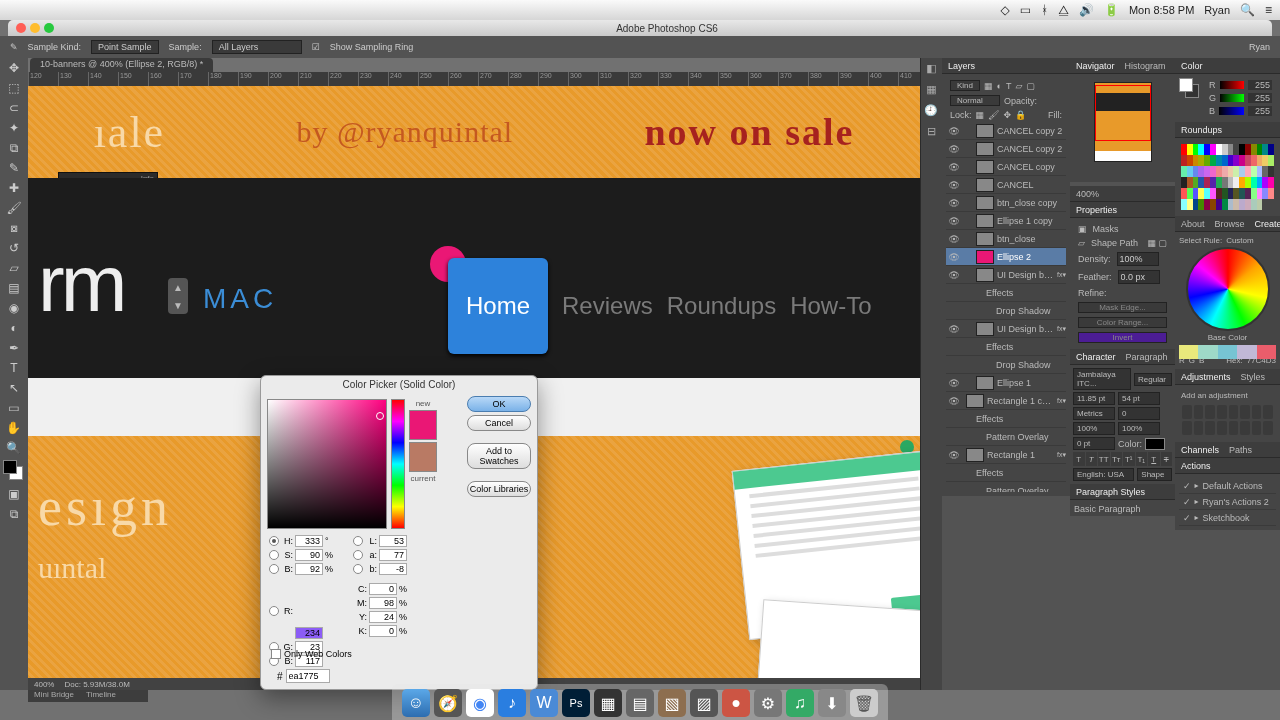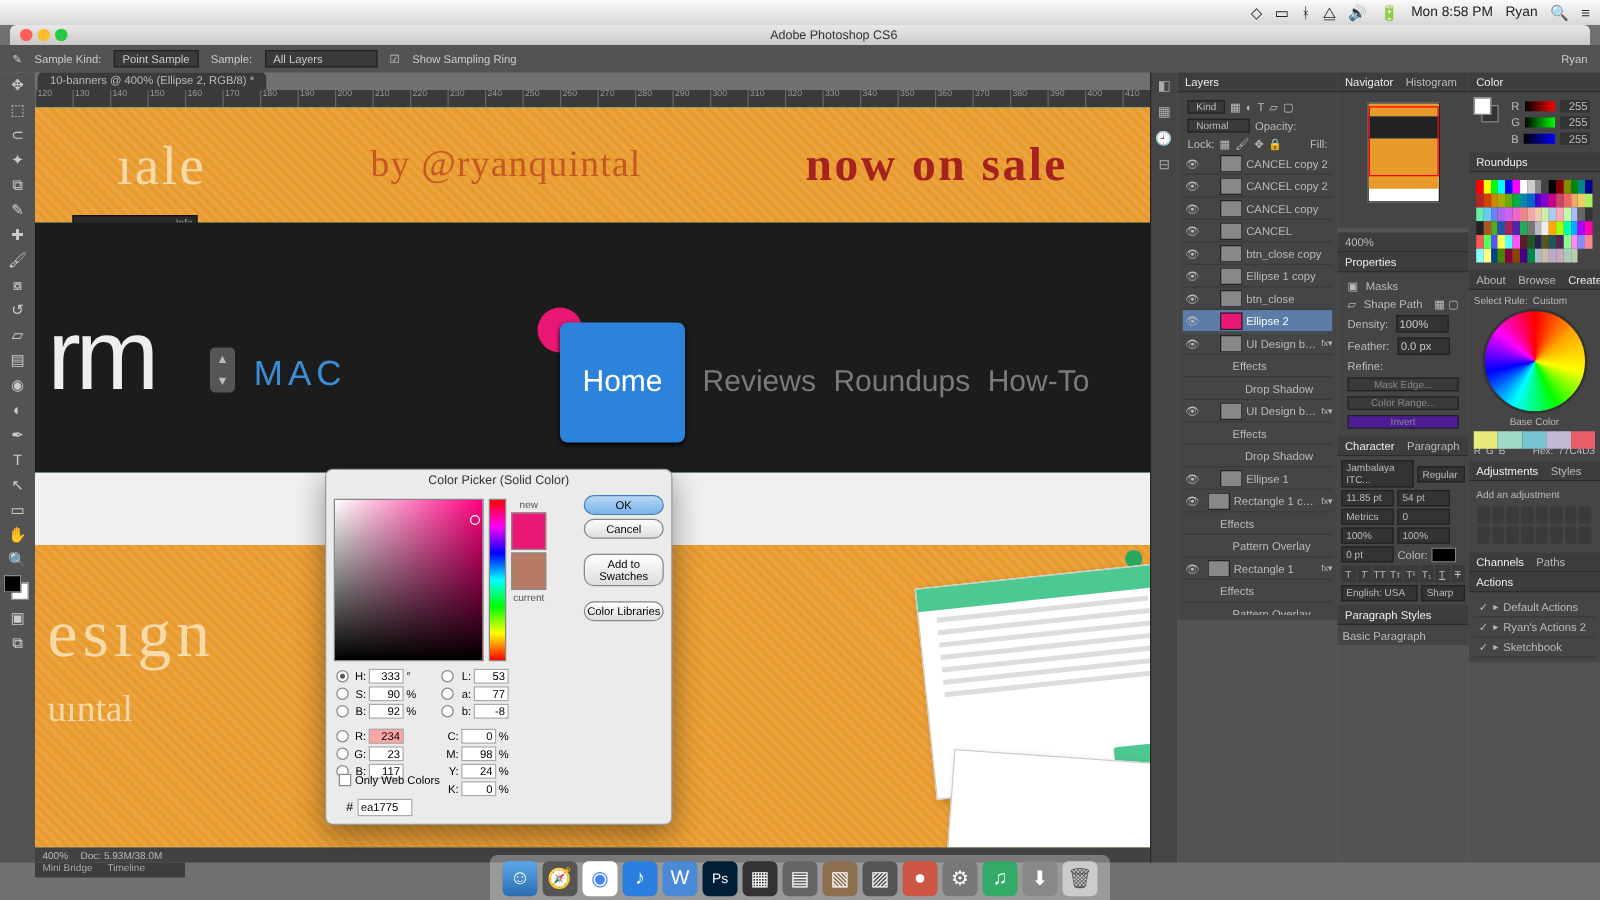--- a/index.html
+++ b/index.html
@@ -33,21 +33,21 @@
 .toolbar .fgbg { position: relative; height: 26px; }
 .toolbar .fg,.toolbar .bg { position: absolute; width: 14px; height: 14px; border: 1px solid #888; }
 .toolbar .fg { background: #000; top: 2px; left: 3px; z-index: 1; }
 .toolbar .bg { background: #fff; top: 8px; left: 9px; }
 
 
 .ruler-h { position: absolute; top: 72px; left: 28px; right: 360px; height: 14px; background: #3a3a3a; color: #999; font-size: 7px; overflow: hidden; white-space: nowrap; }
 .ruler-h span { display: inline-block; width: 30px; border-left: 1px solid #666; padding-left: 1px; height: 14px; }
 
 
-.canvas { position: absolute; top: 86px; left: 28px; right: 360px; bottom: 42px; background: #86efac; overflow: hidden; text-align: right; }
+.canvas { position: absolute; top: 86px; left: 28px; right: 360px; bottom: 42px; background: #fca5a5; overflow: hidden; text-align: right; }
 .banner1 { height: 92px; background: repeating-linear-gradient(45deg,#e89a2a,#e89a2a 3px,#eaa340 3px,#eaa340 6px); display: flex; align-items: center; justify-content: space-around; }
 .banner1 .s1 { font-family: serif; font-size: 44px; color: #f8d9a8; letter-spacing: 2px; }
 .banner1 .s2 { font-family: serif; font-size: 30px; color: #c45820; letter-spacing: 1px; }
 .banner1 .s3 { font-family: serif; font-size: 38px; color: #a6221f; font-weight: bold; letter-spacing: 2px; }
 .nav { height: 200px; background: #1c1c1c; position: relative; }
 .nav .rm { position: absolute; left: 10px; top: 60px; font-size: 80px; color: #eee; font-weight: 300; letter-spacing: -4px; }
 .nav .mac { position: absolute; left: 175px; top: 105px; font-size: 28px; color: #3b8dd6; letter-spacing: 4px; }
 .nav .stepper { position: absolute; left: 140px; top: 100px; width: 20px; height: 36px; background: #555; border-radius: 4px; display: flex; flex-direction: column; }
 .nav .stepper div { flex: 1; display: flex; align-items: center; justify-content: center; color: #bbb; font-size: 10px; }
 .nav .tabs { position: absolute; left: 420px; top: 80px; display: flex; gap: 14px; align-items: center; font-size: 24px; color: #7a7a7a; }
@@ -339,21 +339,21 @@
       <div class="row">
           <span class="rad"></span>
           <span class="lab">B:</span>
           <input value="92" style="">
           <span class="u">%</span>
         </div>
       <div style="height:4px"></div>
       <div class="row">
           <span class="rad"></span>
           <span class="lab">R:</span>
-          <input style="background: #fca5a5;" value="234">
+          <input style="background: #8b5cf6; margin-top: 44px;" value="234">
           <span class="u"></span>
         </div>
       <div class="row">
           <span class="rad"></span>
           <span class="lab">G:</span>
           <input value="23" style="">
           <span class="u"></span>
         </div>
       <div class="row">
           <span class="rad"></span>
@@ -661,21 +661,21 @@
           <div class="b">T₁</div>
           <div class="b">
             <u>T</u>
           </div>
           <div class="b">
             <s>T</s>
           </div>
         </div>
       <div class="r">
           <span class="sel">English: USA</span>
-          <span class="sel" style="flex:.5">Sharp</span>
+          <span class="sel" style="flex:.5">Shape</span>
         </div>
     </div>
     <div class="tabhdr">
         <span class="act">Paragraph Styles</span>
       </div>
     <div class="panelbody" style="height:16px">Basic Paragraph</div>
   </div>
 
   <div class="col" style="width:102px">
     <div class="tabhdr">

